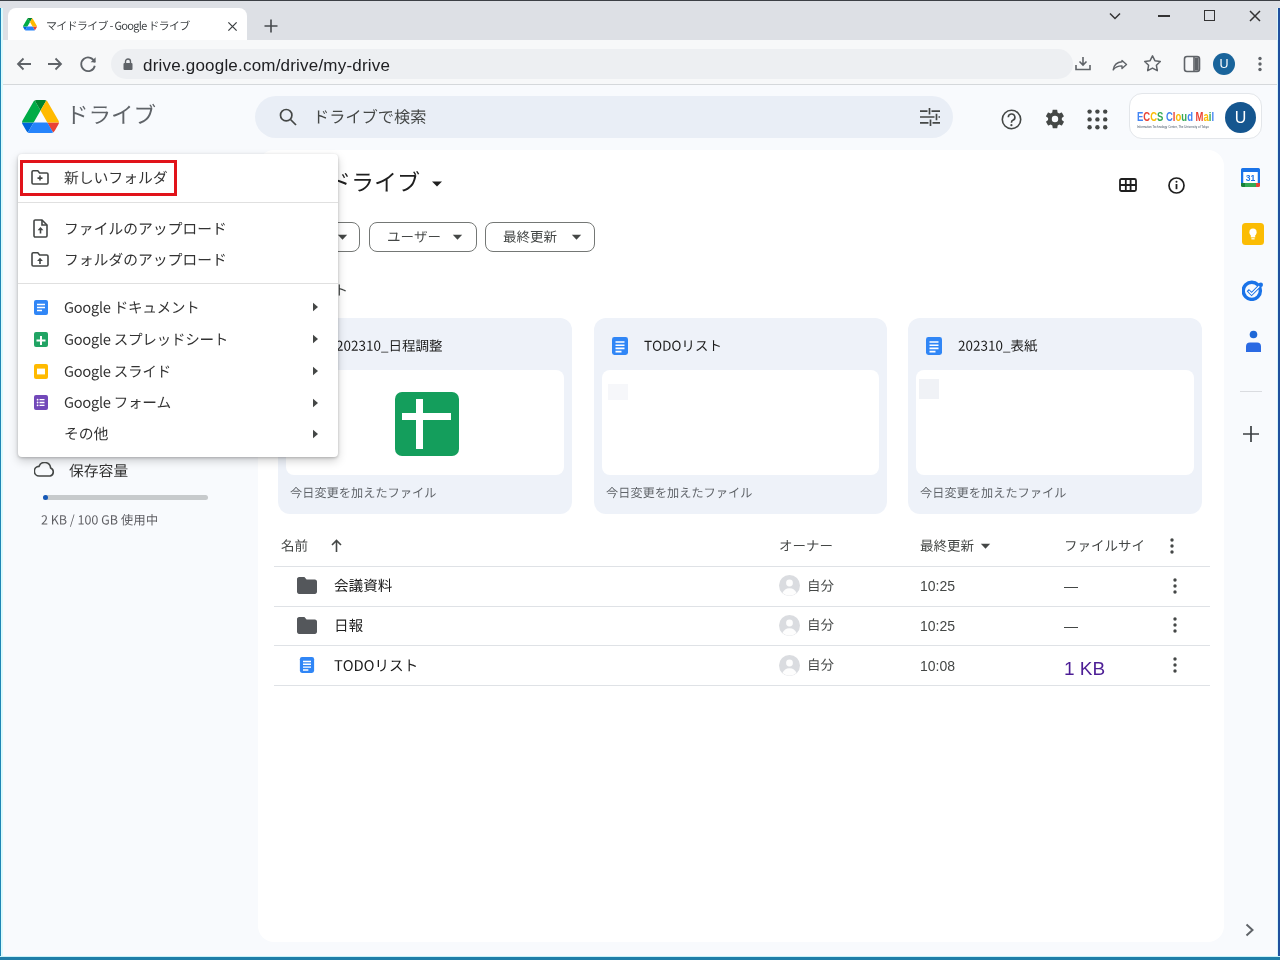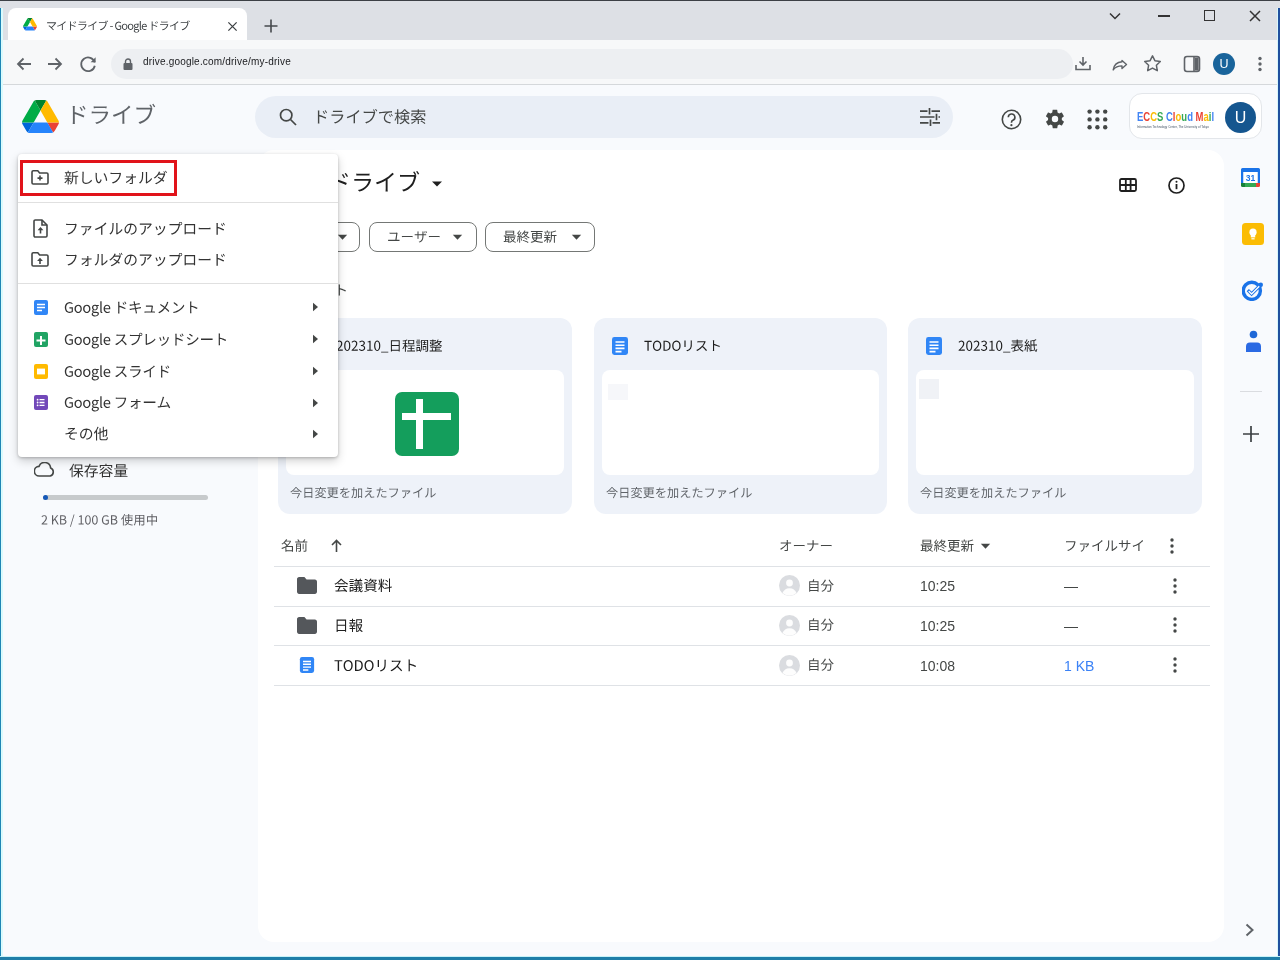--- a/index.html
+++ b/index.html
@@ -42,21 +42,21 @@
   </svg>
 <svg class="a" style="left:78px;top:54px" width="20" height="20" viewBox="0 0 20 20">
     <path d="M16.7 8.5a6.85 6.85 0 1 0 .1 3.2" stroke="#5f6368" stroke-width="1.8" fill="none"></path>
     <path d="M17.6 3.2v5h-5z" fill="#5f6368"></path>
   </svg>
 <div class="a" style="left:111px;top:49px;width:962px;height:30px;border-radius:15px;background:#edeff2"></div>
 <svg class="a" style="left:122px;top:58px" width="12" height="13" viewBox="0 0 12 13">
     <rect x="1.5" y="5" width="9" height="7" rx="1" fill="#5f6368"></rect>
     <path d="M3.5 5V3.5a2.5 2.5 0 0 1 5 0V5" stroke="#5f6368" stroke-width="1.4" fill="none"></path>
   </svg>
-<div class="a" style="left:143px;top:56px;font-size:10px;color:#202124;letter-spacing:.2px">drive.google.com/drive/my-drive</div>
+<div class="a" style="left:143px;top:56px;font-size:17px;color:#202124;letter-spacing:.2px">drive.google.com/drive/my-drive</div>
 <svg class="a" style="left:1074px;top:55px" width="18" height="18" viewBox="0 0 18 18">
     <path d="M9 2v8M5.5 6.5 9 10l3.5-3.5" stroke="#5f6368" stroke-width="1.6" fill="none"></path>
     <path d="M2 10v4.5h14V10" stroke="#5f6368" stroke-width="1.6" fill="none"></path>
   </svg>
 <svg class="a" style="left:1111px;top:55px" width="18" height="18" viewBox="0 0 18 18">
     <path d="M11 5.5 15.5 9.5 11 13.5v-2.6c-4.5 0-7 1.5-8.8 4 .6-4.6 3.4-7.8 8.8-8.2z" stroke="#5f6368" stroke-width="1.4" fill="none" stroke-linejoin="round"></path>
   </svg>
 <svg class="a" style="left:1143px;top:54px" width="19" height="19" viewBox="0 0 19 19">
     <path d="M9.5 1.8 11.9 6.7 17.3 7.5 13.4 11.3 14.3 16.7 9.5 14.1 4.7 16.7 5.6 11.3 1.7 7.5 7.1 6.7z" stroke="#5f6368" stroke-width="1.5" fill="none" stroke-linejoin="round"></path>
   </svg>
@@ -283,21 +283,21 @@
   </svg>
 <svg class="a" style="left:779px;top:654.5px" width="21" height="21" viewBox="0 0 21 21">
     <circle cx="10.5" cy="10.5" r="10.5" fill="#dadce0"></circle>
     <circle cx="10.5" cy="8" r="3.4" fill="#fdfdfd"></circle>
     <path d="M3.5 18a7.5 7.5 0 0 1 14 0 10.5 10.5 0 0 1-14 0z" fill="#fdfdfd"></path>
   </svg>
 <svg style="position:absolute;left:807px;top:654.3px;" width="29" height="20" viewBox="0 -15.7 29 20">
     <path d="M2.9 -6.5H10.7V-5.6H2.9ZM2.9 -3.6H10.7V-2.6H2.9ZM2.9 -0.6H10.7V0.3H2.9ZM2.2 -9.5H11.5V1H10.5V-8.5H3.2V1.1H2.2ZM6.1 -11.4 7.3 -11.2Q7.1 -10.6 6.9 -10Q6.6 -9.4 6.4 -8.9L5.5 -9.1Q5.6 -9.4 5.7 -9.8Q5.9 -10.2 6 -10.6Q6.1 -11 6.1 -11.4Z M16 -6.2H23.8V-5.3H16ZM23.4 -6.2H24.5Q24.5 -6.2 24.5 -6.1Q24.5 -6 24.5 -5.9Q24.5 -5.8 24.4 -5.7Q24.4 -4.2 24.3 -3.1Q24.2 -2 24.1 -1.2Q24 -0.5 23.9 -0.1Q23.8 0.3 23.6 0.5Q23.4 0.8 23.1 0.9Q22.9 1 22.5 1Q22.2 1 21.6 1Q21 1 20.4 1Q20.4 0.7 20.3 0.5Q20.2 0.2 20.1 -0Q20.7 0 21.3 0Q21.9 0 22.1 0Q22.3 0 22.4 0Q22.6 -0 22.7 -0.1Q22.9 -0.3 23 -0.9Q23.1 -1.6 23.2 -2.8Q23.3 -4 23.4 -6ZM17.9 -11.1 18.9 -10.8Q18.5 -9.6 17.8 -8.6Q17.1 -7.5 16.3 -6.7Q15.5 -5.8 14.7 -5.2Q14.6 -5.3 14.4 -5.4Q14.3 -5.6 14.1 -5.7Q13.9 -5.9 13.8 -6Q14.7 -6.5 15.4 -7.3Q16.2 -8.1 16.8 -9.1Q17.5 -10 17.9 -11.1ZM22.6 -11.1Q22.9 -10.4 23.4 -9.7Q23.9 -9 24.4 -8.3Q25 -7.7 25.5 -7.1Q26.1 -6.6 26.7 -6.2Q26.6 -6.1 26.4 -5.9Q26.2 -5.8 26.1 -5.6Q25.9 -5.4 25.8 -5.3Q25.3 -5.8 24.7 -6.4Q24.1 -7 23.5 -7.7Q23 -8.4 22.5 -9.2Q22 -10 21.6 -10.7ZM18.9 -6H20Q19.9 -4.8 19.6 -3.8Q19.4 -2.7 18.9 -1.8Q18.4 -0.9 17.5 -0.1Q16.6 0.6 15.2 1.1Q15.1 1 15 0.8Q14.9 0.7 14.8 0.5Q14.6 0.4 14.5 0.3Q15.9 -0.2 16.7 -0.8Q17.5 -1.5 17.9 -2.3Q18.4 -3.2 18.6 -4.1Q18.8 -5 18.9 -6Z" fill="#444746"></path>
   </svg>
 <div class="a" style="left:920px;top:657.5px;font-size:14px;color:#444746">10:08</div>
-<div class="a" style="left:1064px;top:657.5px;font-size:14px;color:#3b82f6">1 KB</div>
+<div class="a" style="left:1064px;top:657.5px;font-size:19px;color:#4c1d95">1 KB</div>
 <svg class="a" style="left:1172.5px;top:657px" width="4" height="16" viewBox="0 0 4 16">
     <circle cx="2" cy="2" r="1.7" fill="#444746"></circle>
     <circle cx="2" cy="8" r="1.7" fill="#444746"></circle>
     <circle cx="2" cy="14" r="1.7" fill="#444746"></circle>
   </svg>
 <svg class="a" style="left:1241px;top:168px" width="19" height="19" viewBox="0 0 19 19">
 <rect x="0" y="0" width="19" height="19" rx="1.5" fill="#fff"></rect>
 <path d="M0 4h19V1.5A1.5 1.5 0 0 0 17.5 0H1.5A1.5 1.5 0 0 0 0 1.5z" fill="#1a73e8"></path>
 <path d="M0 4h2.5v11H0z" fill="#1a73e8"></path>
     <path d="M16.5 4h2.5v11h-2.5z" fill="#1a73e8"></path>

